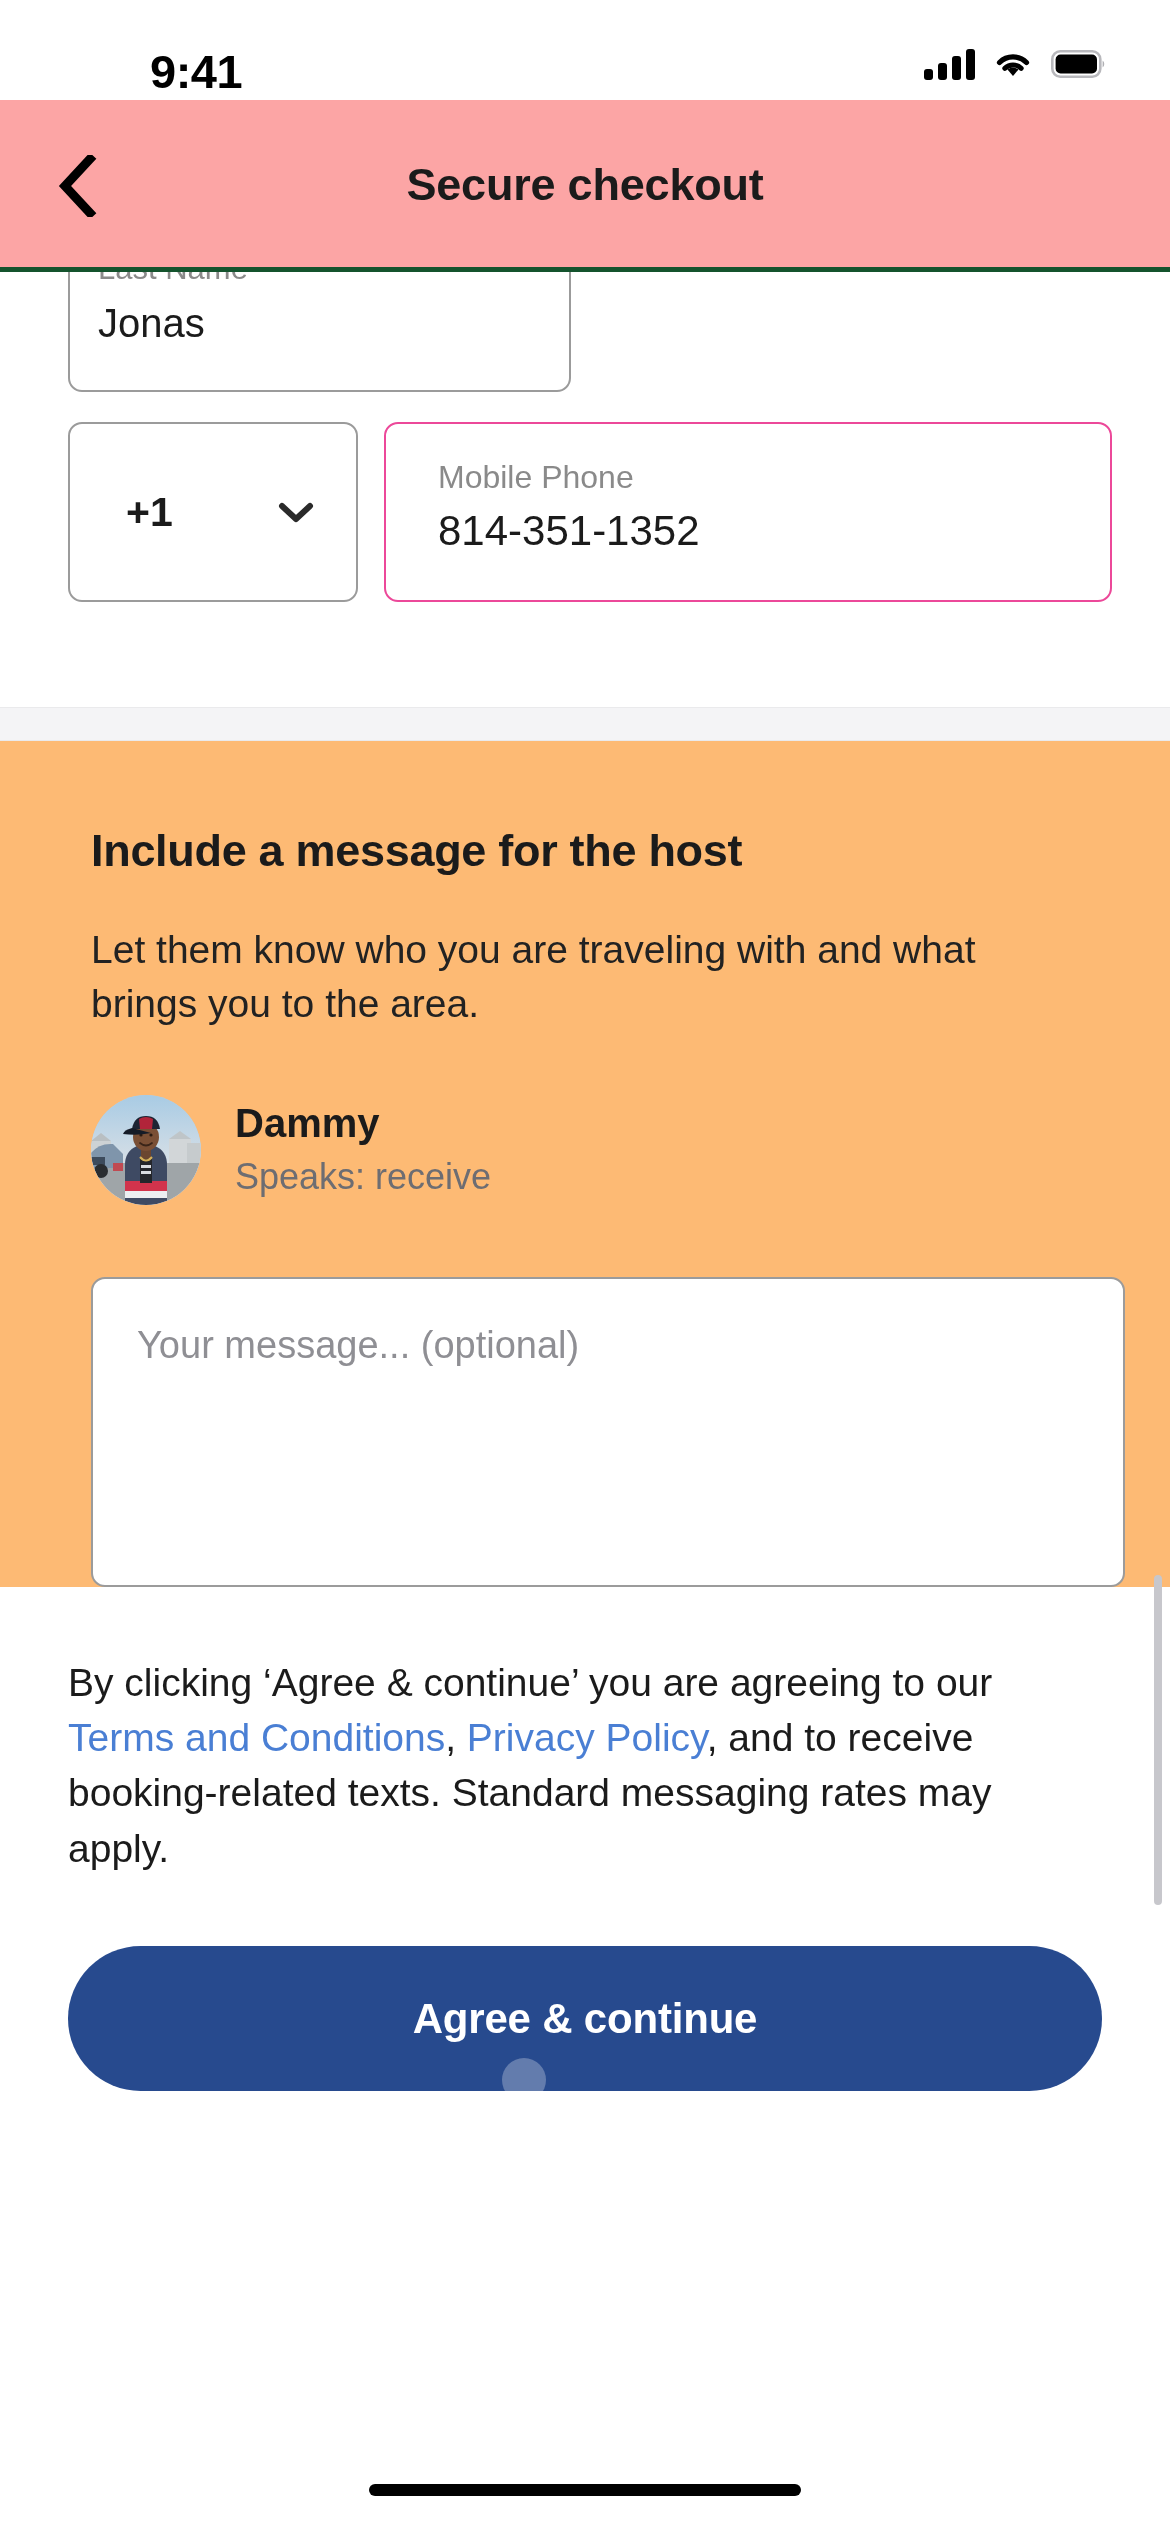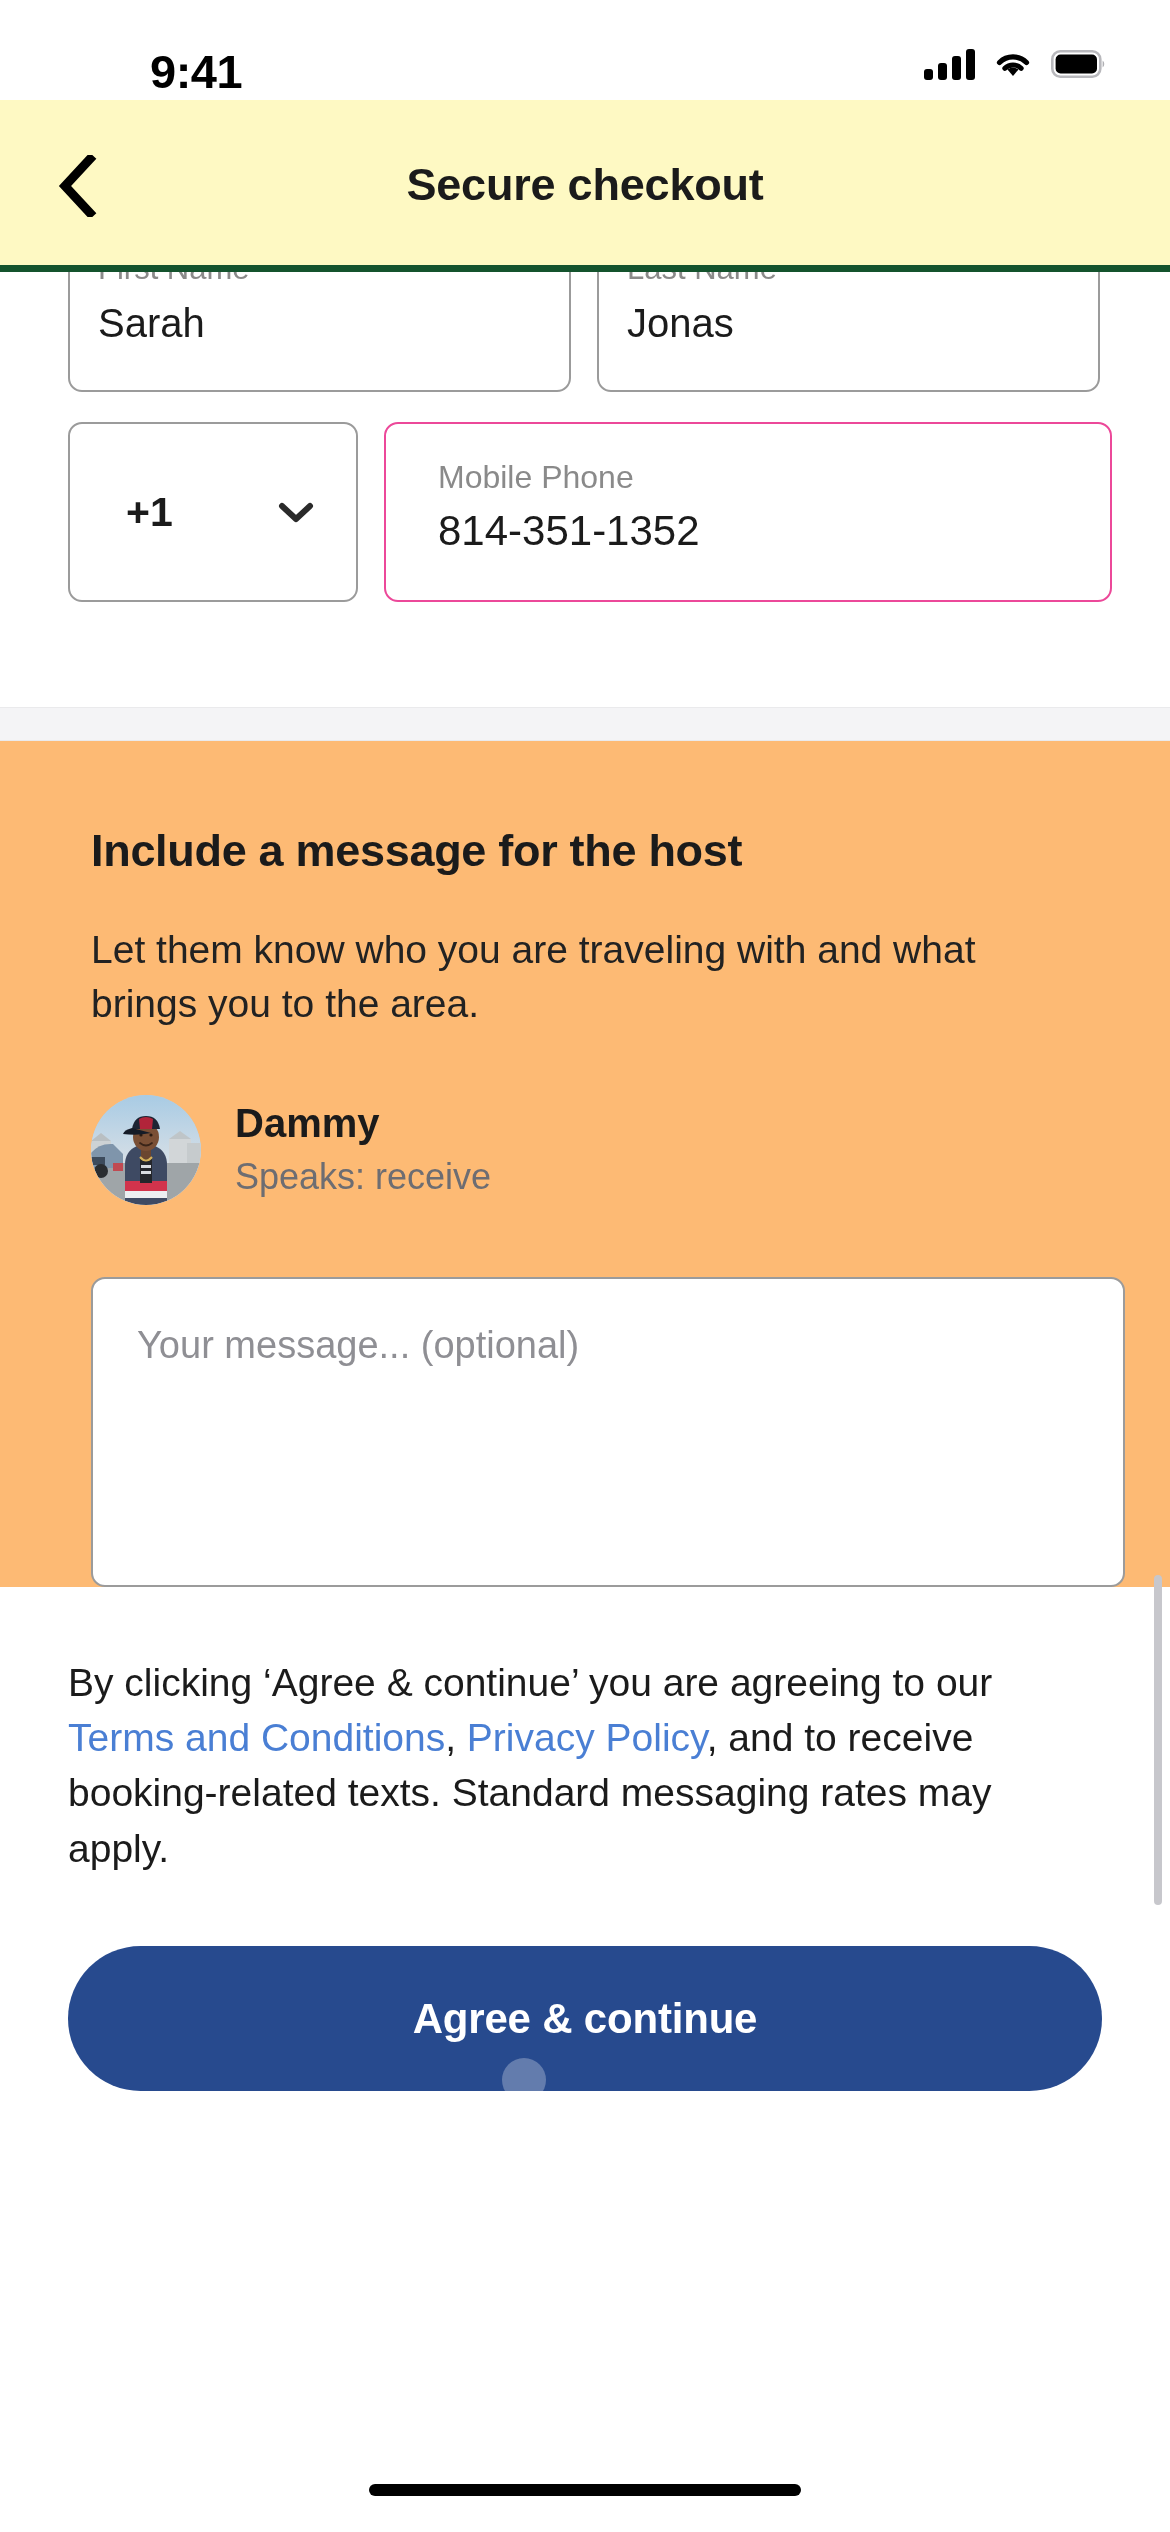--- a/index.html
+++ b/index.html
@@ -64,22 +64,22 @@
 
   .wifi-icon { width: 40px; height: 30px; display: block; }
   .battery-icon { width: 56px; height: 28px; display: block; }
 
   
   .nav-header {
     position: absolute;
     top: 100px; left: 0;
     width: 1170px;
     height: 172px;
-    background: #fef9c3;
-    border-bottom: 7px solid #14532d;
+    background: #fca5a5;
+    border-bottom: 5px solid #14532d;
   }
   .back-button {
     position: absolute;
     left: 36px;
     top: 44px;
     width: 84px;
     height: 84px;
     display: flex;
     align-items: center;
     justify-content: center;
@@ -363,24 +363,20 @@
     </div>
     <div class="nav-title">Secure checkout</div>
   </div>
 
   <div class="content">
 
     <div class="form-section">
 
       <div class="name-row">
         <div class="field-box field-name">
-          <div class="field-label">First Name</div>
-          <div class="field-value">Sarah</div>
-        </div>
-        <div class="field-box field-name">
           <div class="field-label">Last Name</div>
           <div class="field-value">Jonas</div>
         </div>
       </div>
 
       <div class="phone-row">
         <div class="country-box">
           <span class="country-code">+1</span>
           <span>
             <svg class="chev-down" viewBox="0 0 36 22">

